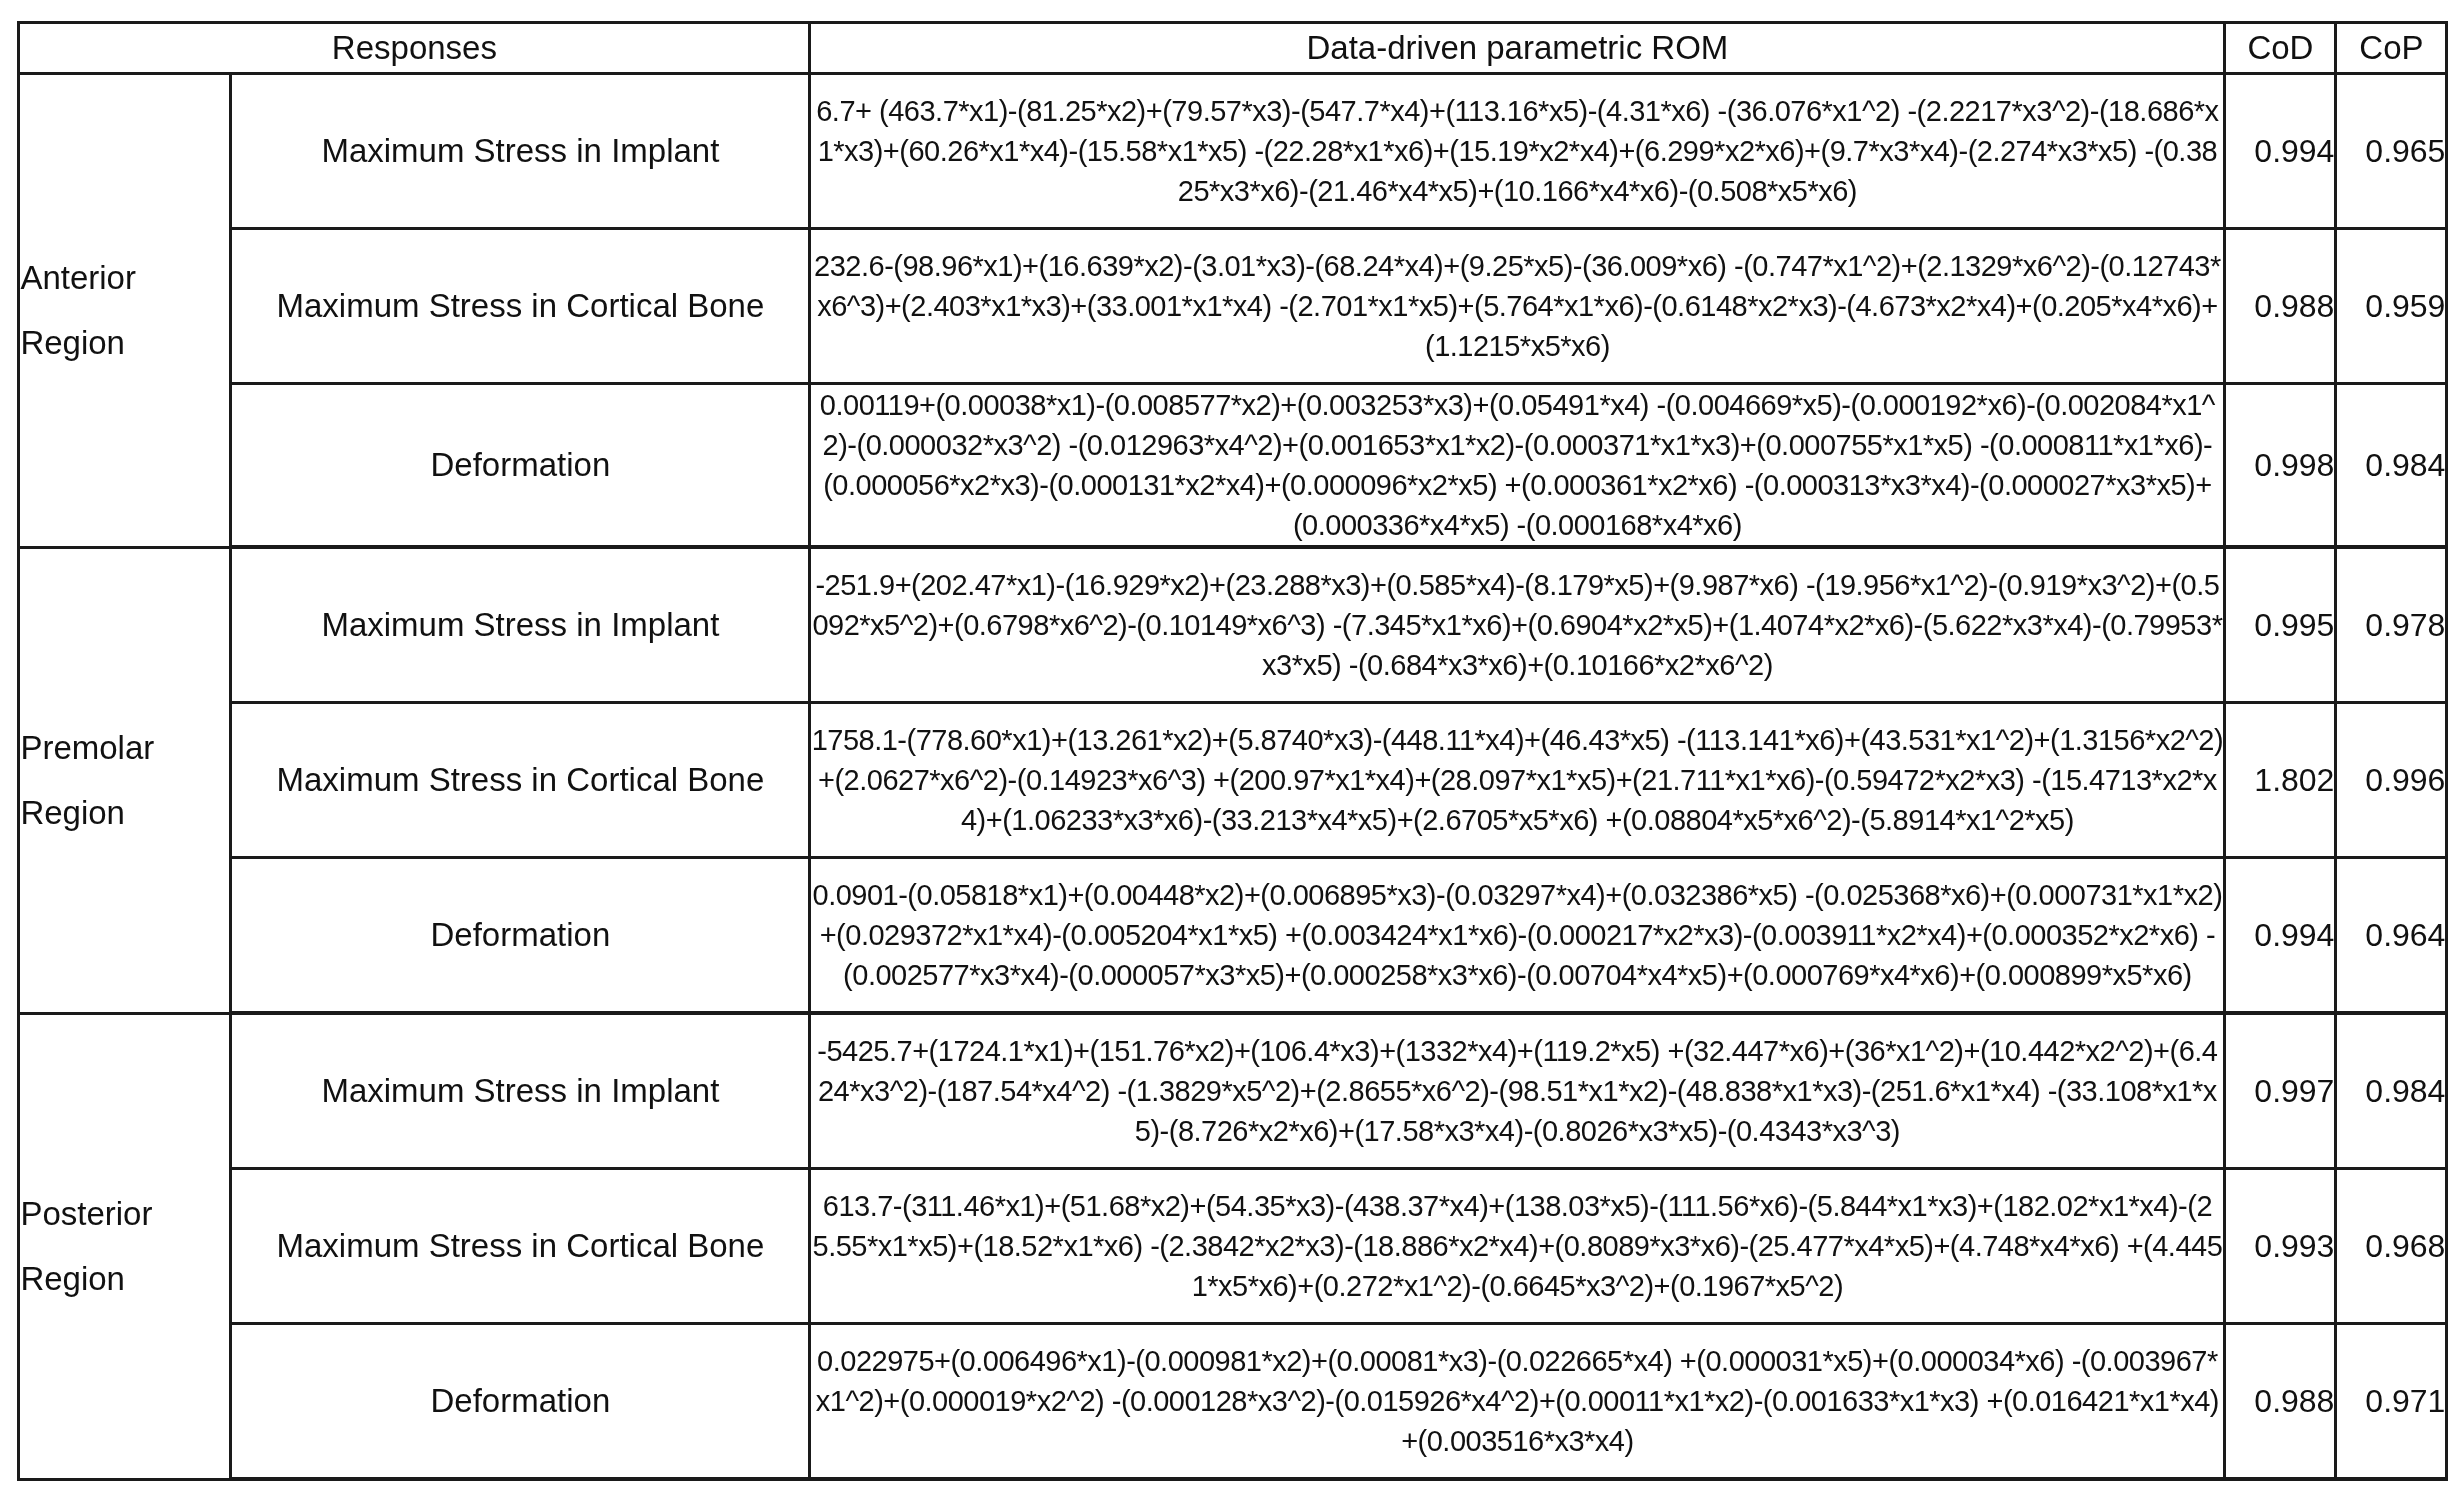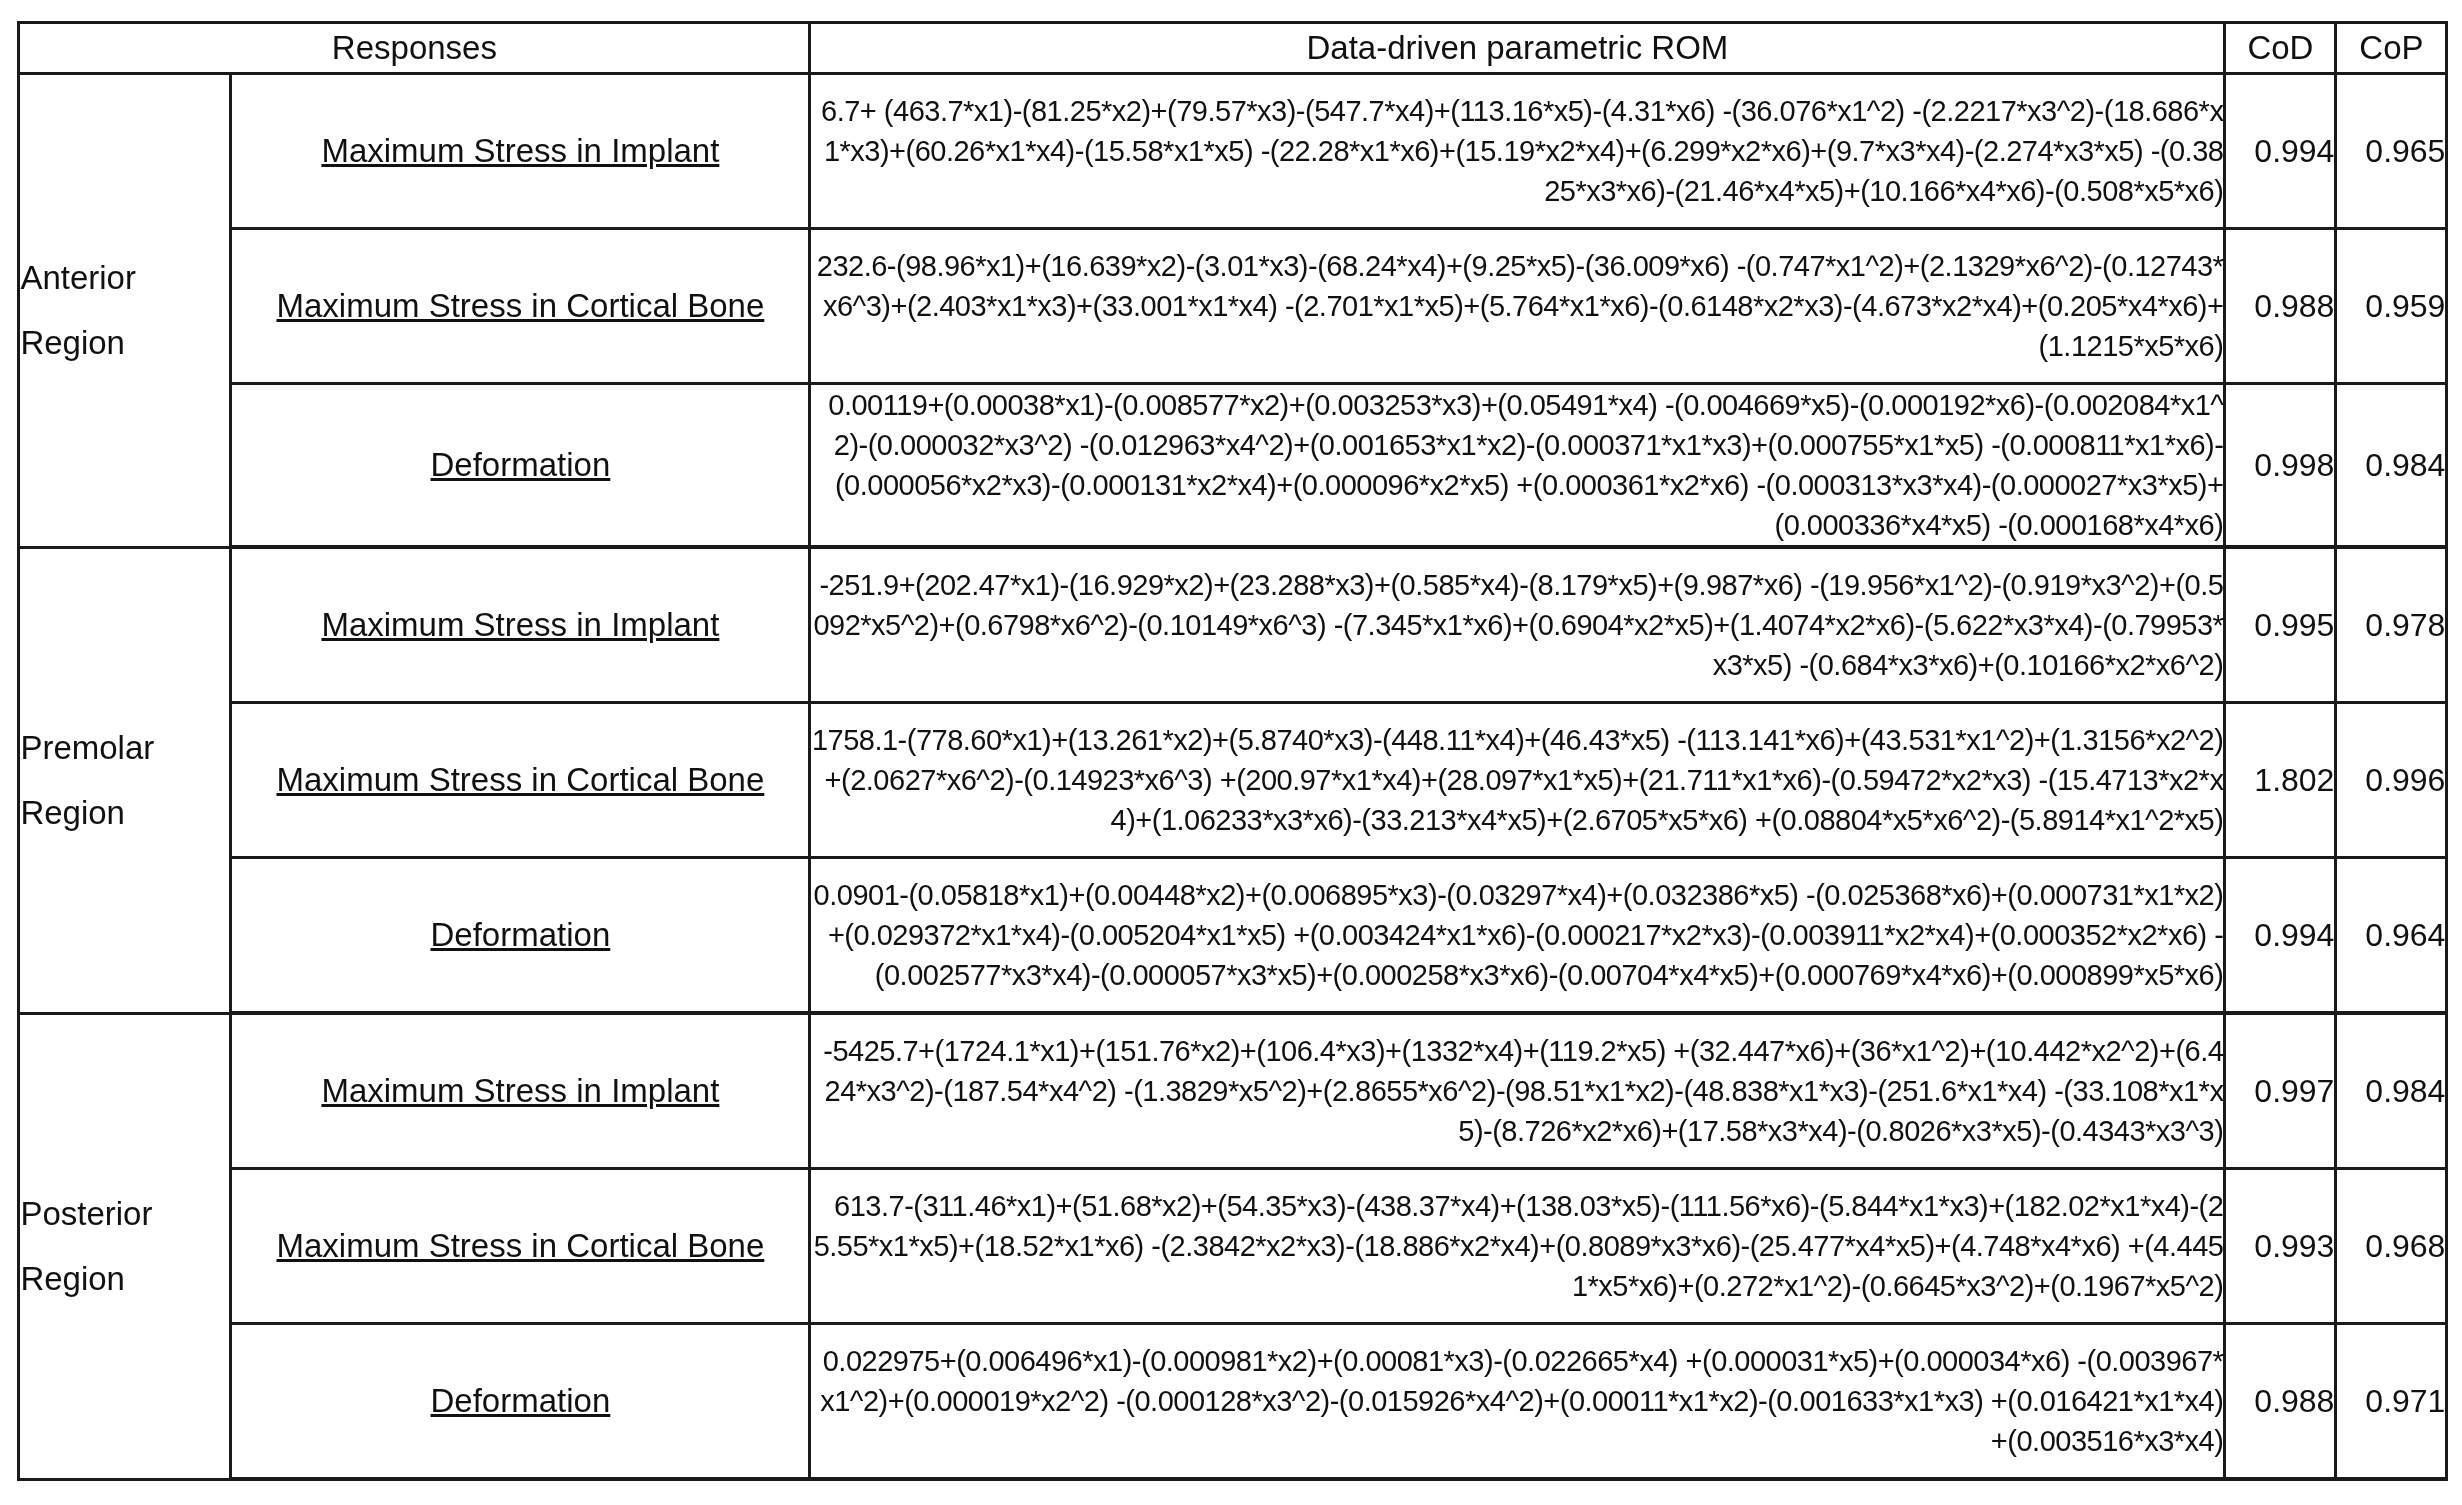--- a/index.html
+++ b/index.html
@@ -35,28 +35,27 @@
     text-align: center;
     background: #ffffff;
   }
   td.region {
     font-size: 33px;
     line-height: 65px;
   }
   td.response {
     text-align: center;
     font-size: 33px;
-    text-decoration: underline;
   }
   td.formula {
     font-family: "Liberation Sans", sans-serif;
     font-size: 29px;
     line-height: 40px;
     padding: 0 8px 0 8px;
-    text-align: right;
+    text-align: center;
     word-break: break-all;
     letter-spacing: -0.5px;
   }
   td.metric {
     text-align: right;
     font-size: 32px;
   }
   tr.body-row td {
     height: 152px;
   }

